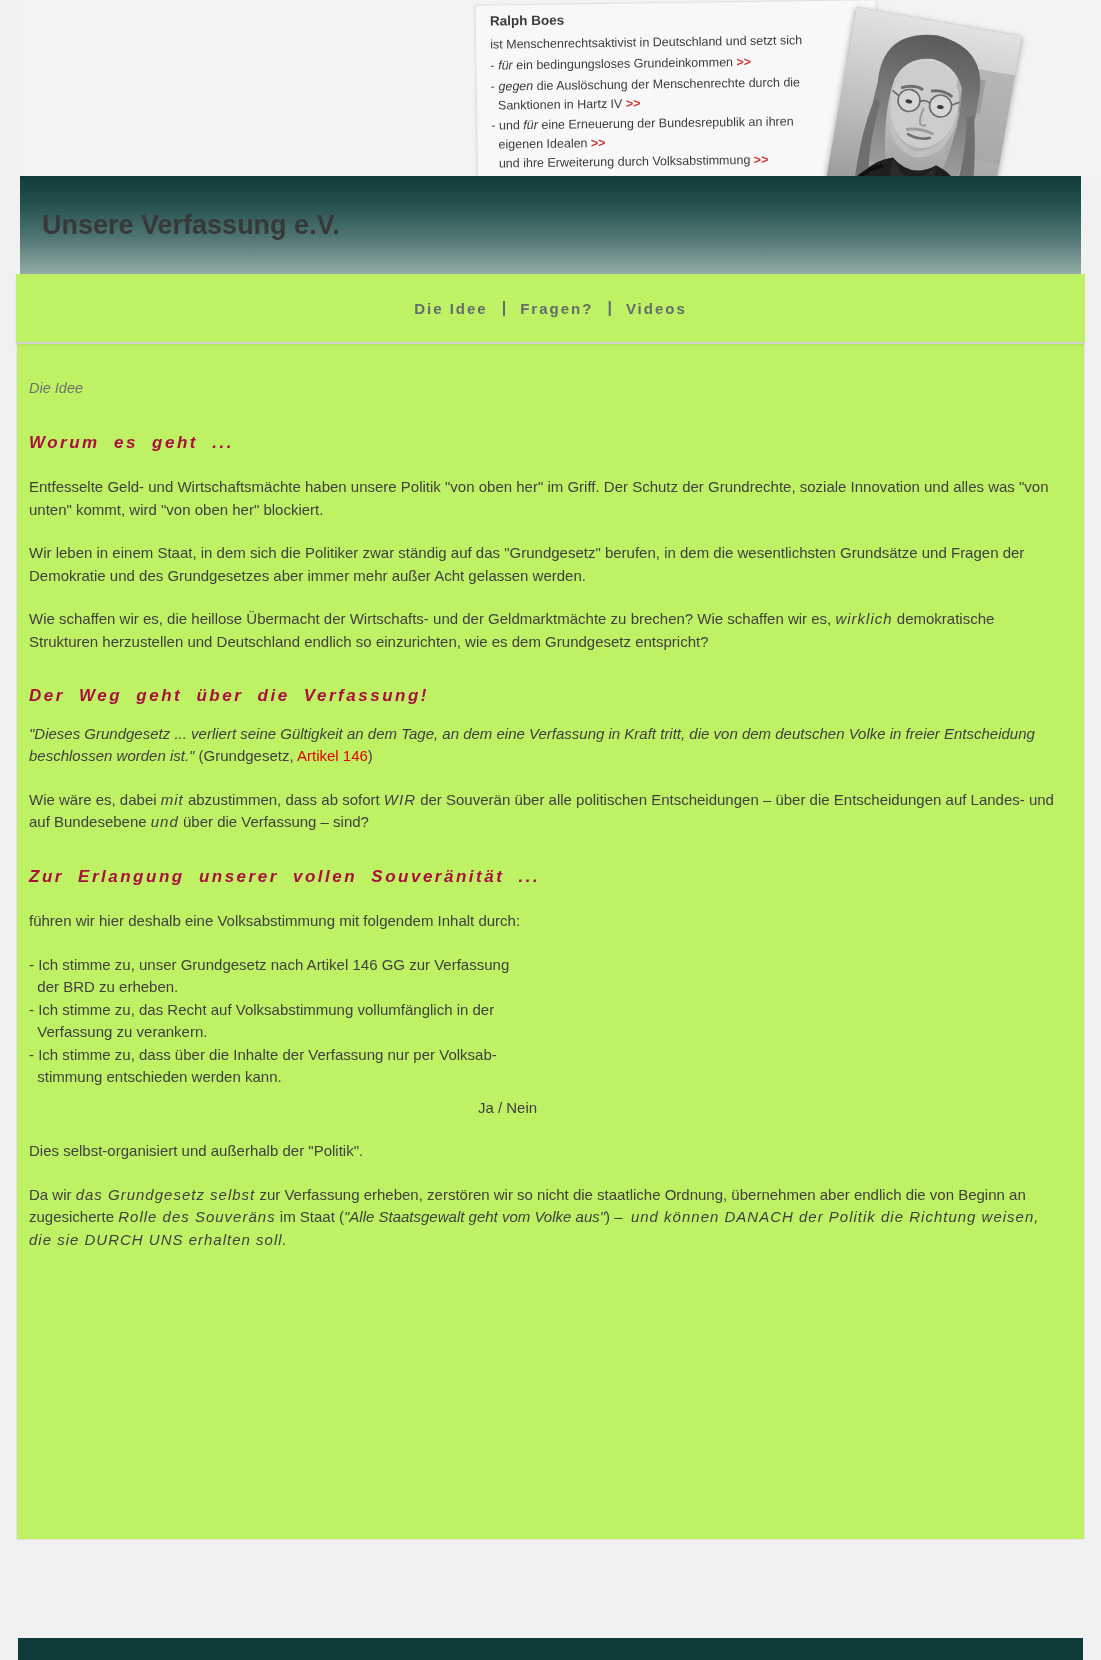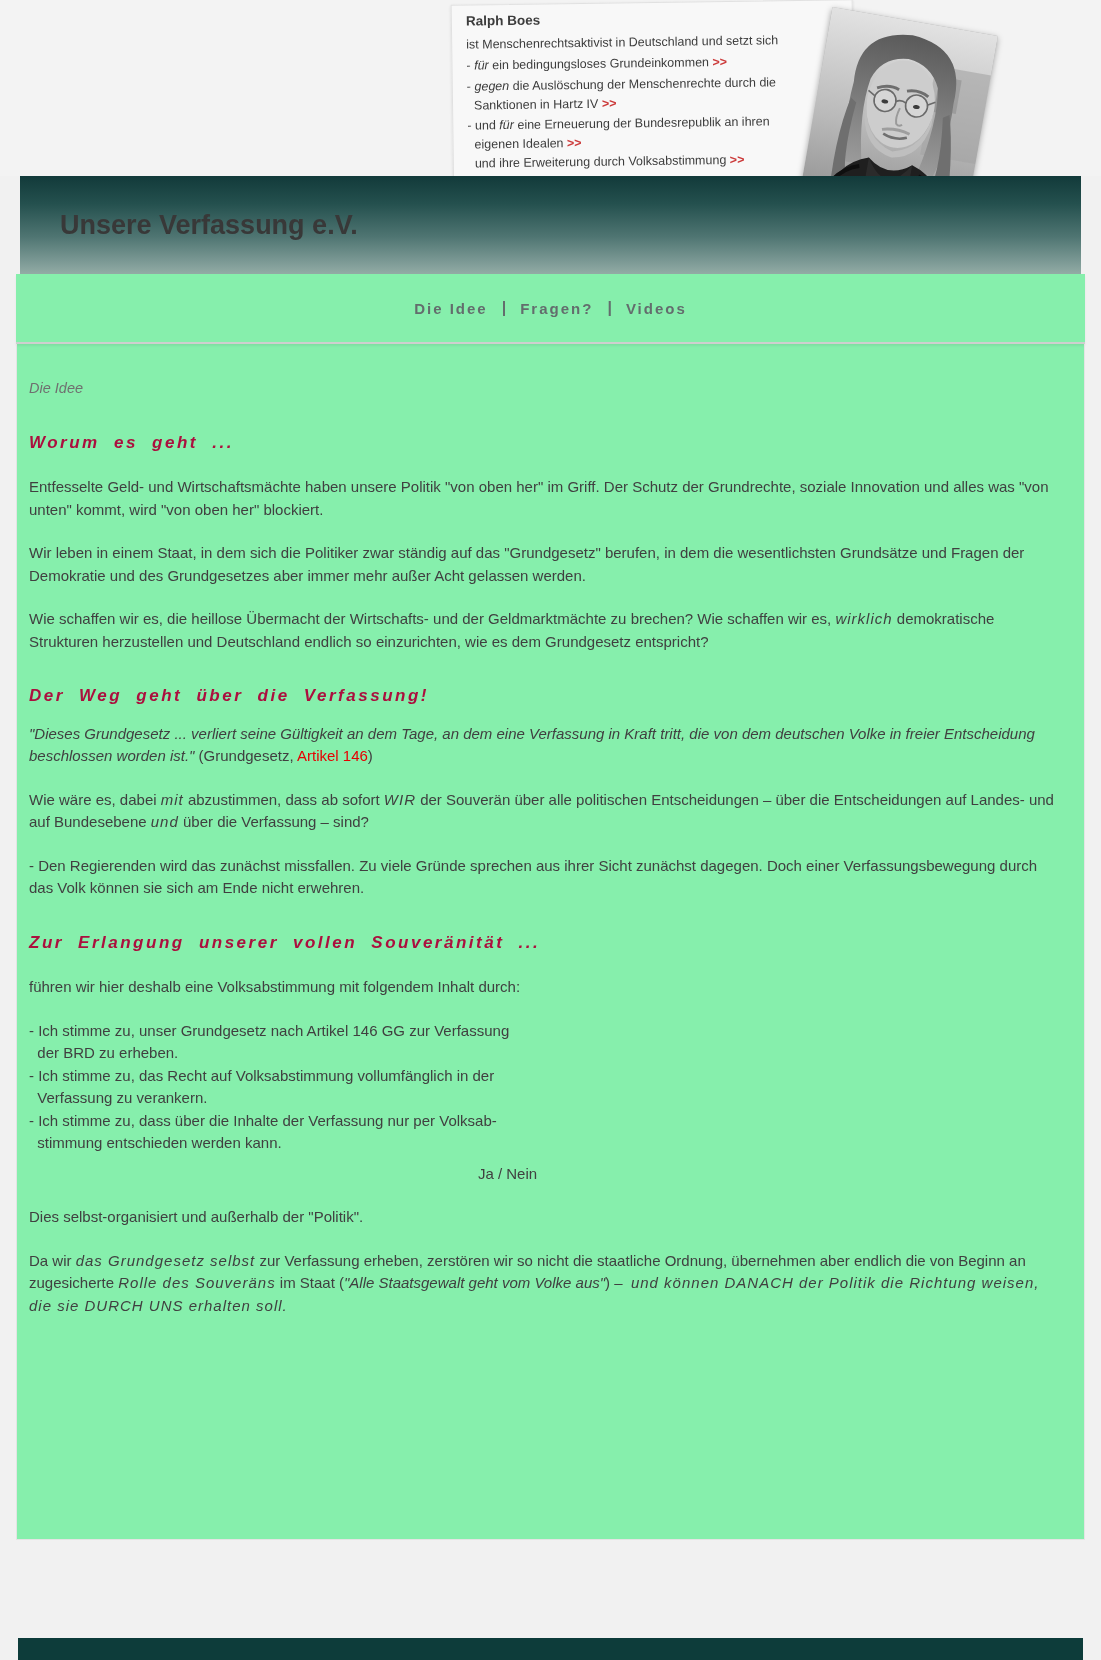--- a/index.html
+++ b/index.html
@@ -5,21 +5,21 @@
   html,body{margin:0;padding:0;}
   body{
     width:1101px;height:1660px;
     background:#f1f1f1;
     font-family:"Liberation Sans","DejaVu Sans",sans-serif;
     color:#404040;
     position:relative;
     overflow:hidden;
   }
   
-  .top-strip{position:relative;height:176px;background:#f3f3f3;z-index:5;}
+  .top-strip{position:relative;height:176px;background:#f3f3f3;z-index:5;margin-left:24px;}
   .bio-box{
     position:absolute;left:452px;top:2px;width:402px;min-height:152px;
     background:#f8f8f8;border:1px solid #e1e1e1;
     box-shadow:0 1px 3px rgba(0,0,0,.12);
     transform:rotate(-0.8deg);
     padding:6px 10px 4px 14px;box-sizing:border-box;
     font-size:12.5px;line-height:1.5;color:#3c3c3c;
   }
   .bio-name{font-weight:bold;font-size:13.5px;margin-bottom:4px;}
   .bio-line{white-space:pre-wrap;margin:2px 0;}
@@ -32,24 +32,24 @@
   .photo svg{display:block;width:100%;height:100%;}
   
   .header-bar{
     margin:0 20px;height:98px;
     background:linear-gradient(to bottom,#123a3a 0%,#24504e 28%,#4f7572 62%,#84a09b 92%,#93aba5 100%);
     display:flex;align-items:center;
     position:relative;z-index:10;
   }
   .header-title{
     color:#383838;font-size:27px;font-weight:bold;
-    padding-left:40px;letter-spacing:0;
+    padding-left:22px;letter-spacing:0;
   }
   
-  .main-sheet{margin:0 16px;background:#86efac;position:relative;z-index:8;}
+  .main-sheet{margin:0 16px;background:#bef264;position:relative;z-index:8;}
   .nav-strip{
     height:68px;display:flex;align-items:center;justify-content:center;
     border-bottom:2px solid #cfcfcf;
     box-shadow:0 2px 2px rgba(0,0,0,.06);
   }
   .nav-item{
     color:#636d6d;font-weight:bold;font-size:15px;letter-spacing:2px;
     cursor:pointer;margin:0 14px;text-decoration:none;
   }
   .nav-sep{color:#636d6d;font-weight:bold;font-size:16px;}
@@ -163,21 +163,20 @@
     <div class="page-label">Die Idee</div>
 
     <h2 class="h-red">Worum es geht ...</h2>
     <div class="para"><span class="seg-n">Entfesselte Geld- und Wirtschaftsmächte haben unsere Politik "von oben her" im Griff. Der Schutz der Grundrechte, soziale Innovation und alles was "von unten" kommt, wird "von oben her" blockiert.</span></div>
     <div class="para"><span class="seg-n">Wir leben in einem Staat, in dem sich die Politiker zwar ständig auf das "Grundgesetz" berufen, in dem die wesentlichsten Grundsätze und Fragen der Demokratie und des Grundgesetzes aber immer mehr außer Acht gelassen werden.</span></div>
     <div class="para"><span class="seg-n">Wie schaffen wir es, die heillose Übermacht der Wirtschafts- und der Geldmarktmächte zu brechen? Wie schaffen wir es, </span><span class="seg-e">wirklich</span><span class="seg-n"> demokratische Strukturen herzustellen und Deutschland endlich so einzurichten, wie es dem Grundgesetz entspricht?</span></div>
 
     <h2 class="h-red">Der Weg geht über die Verfassung!</h2>
     <div class="para quote"><span class="seg-i">"Dieses Grundgesetz ... verliert seine Gültigkeit an dem Tage, an dem eine Verfassung in Kraft tritt, die von dem deutschen Volke in freier Entscheidung beschlossen worden ist."</span><span class="seg-n"> (Grundgesetz, </span><span class="seg-red">Artikel 146</span><span class="seg-n">)</span></div>
     <div class="para"><span class="seg-n">Wie wäre es, dabei </span><span class="seg-e">mit</span><span class="seg-n"> abzustimmen, dass ab sofort </span><span class="seg-e">WIR</span><span class="seg-n"> der Souverän über alle politischen Entscheidungen – über die Entscheidungen auf Landes- und auf Bundesebene </span><span class="seg-e">und</span><span class="seg-n"> über die Verfassung – sind?</span></div>
-    <div class="para"><span class="seg-n">- Den Regierenden wird das zunächst missfallen. Zu viele Gründe sprechen aus ihrer Sicht zunächst dagegen. Doch einer Verfassungsbewegung durch das Volk können sie sich am Ende nicht erwehren.</span></div>
 
     <h2 class="h-red">Zur Erlangung unserer vollen Souveränität ...</h2>
     <div class="para"><span class="seg-n">führen wir hier deshalb eine Volksabstimmung mit folgendem Inhalt durch:</span></div>
     <div class="list-block"><span class="seg-n">- Ich stimme zu, unser Grundgesetz nach Artikel 146 GG zur Verfassung
   der BRD zu erheben.
 - Ich stimme zu, das Recht auf Volksabstimmung vollumfänglich in der
   Verfassung zu verankern.
 - Ich stimme zu, dass über die Inhalte der Verfassung nur per Volksab-
   stimmung entschieden werden kann.</span></div>
     <div class="ja-nein">Ja / Nein</div>

